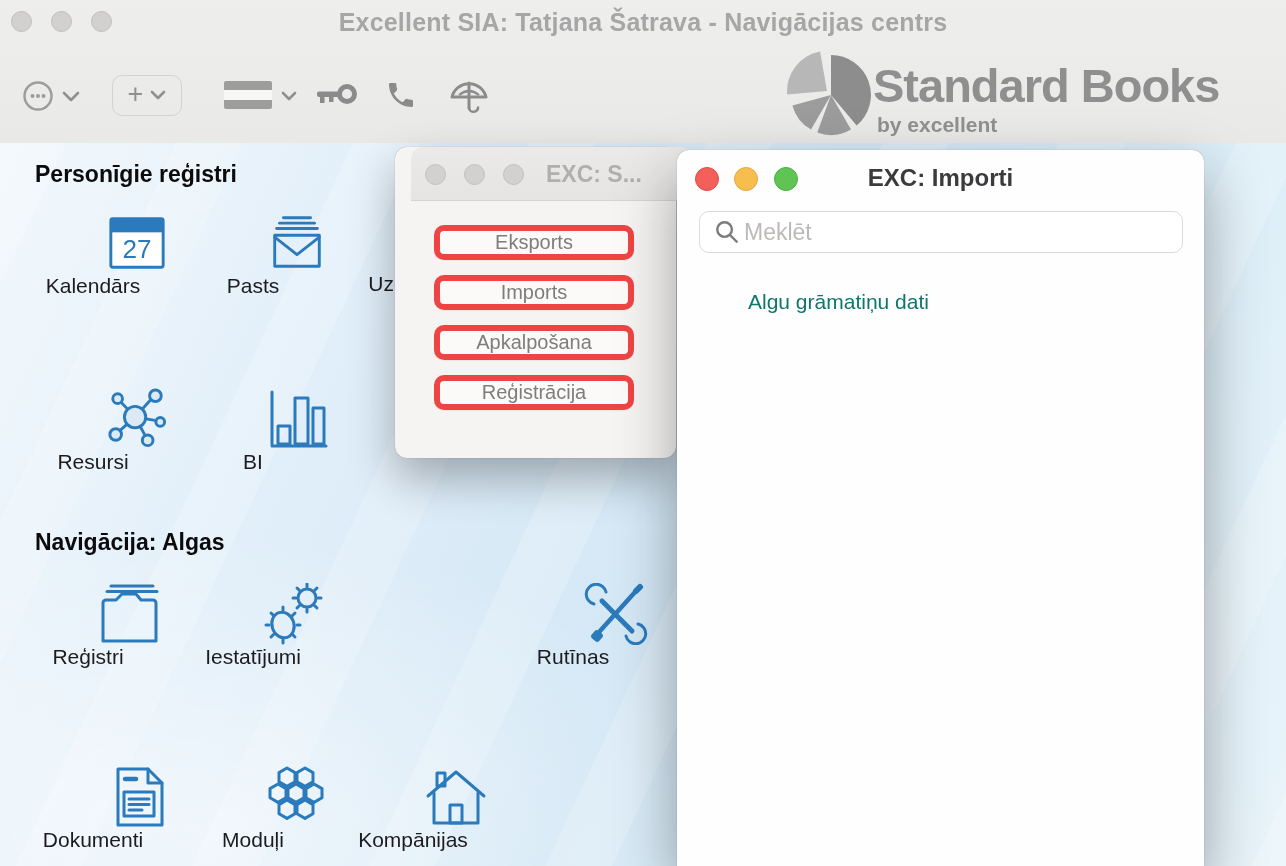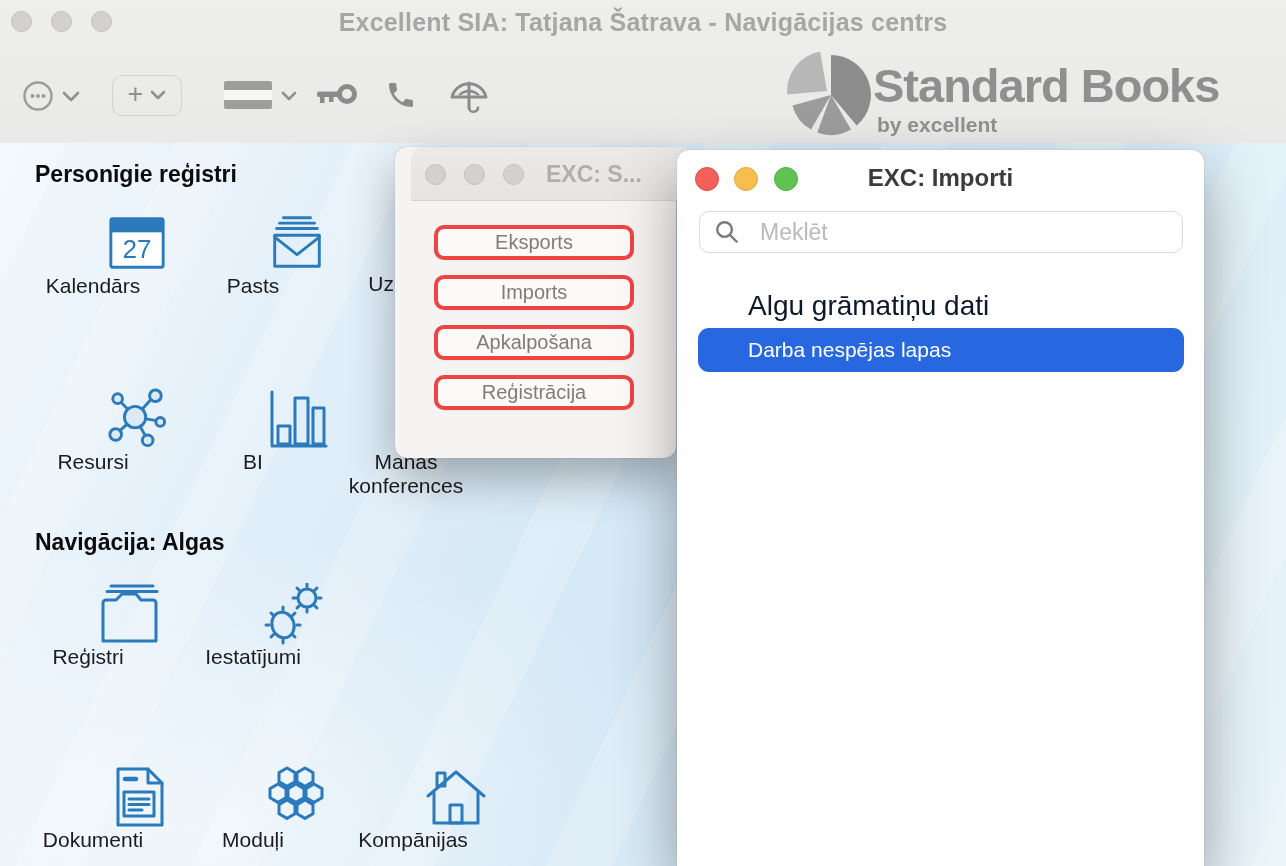--- a/index.html
+++ b/index.html
@@ -36,31 +36,31 @@
   .bfill{fill:#2b7abc;stroke:none;}
 
   
   .swin{left:395px;top:147px;width:281px;height:311px;border-radius:12px;background:#f5f4f2;
     box-shadow:0 20px 45px rgba(0,0,0,.30), 0 0 1px rgba(0,0,0,.35);}
   .swin .titlebar{position:absolute;left:16px;top:0;width:100%;height:54px;border-radius:12px 12px 0 0;
     background:linear-gradient(#ebeae8,#e5e4e2);border-bottom:1px solid #d6d4d2;box-sizing:border-box;}
   .swin .tl-dot{position:absolute;top:17px;}
   .swin-title{position:absolute;left:135px;top:14px;font-size:23px;font-weight:bold;color:#b1afad;}
   .sbtn{position:absolute;left:39px;width:200px;height:35px;border-radius:10px;background:#fbfaf9;
-    border:4px solid #ef4444;box-sizing:border-box;display:flex;align-items:center;justify-content:center;
+    border:6px solid #ef4444;box-sizing:border-box;display:flex;align-items:center;justify-content:center;
     font-size:20px;color:#7f7d7b;box-shadow:0 1px 1px rgba(0,0,0,.04);}
 
   .iwin{left:677px;top:150px;width:527px;height:716px;border-radius:12px 12px 0 0;background:#fefefe;
     box-shadow:0 25px 60px rgba(0,0,0,.35), 0 0 1px rgba(0,0,0,.4);}
   .iwin .tl{position:absolute;top:17px;width:24px;height:24px;border-radius:50%;box-sizing:border-box;}
   .iwin-title{position:absolute;left:0;top:14px;width:100%;text-align:center;font-size:24px;font-weight:bold;color:#3b3b3d;}
   .searchbox{position:absolute;left:22px;top:61px;width:484px;height:42px;border:1.5px solid #dbdbda;
-    border-radius:10px;box-sizing:border-box;background:#fff;display:flex;align-items:center;padding-left:14px;gap:20px;}
+    border-radius:10px;box-sizing:border-box;background:#fff;display:flex;align-items:center;padding-left:14px;gap:4px;}
   .searchbox .ph{font-size:23px;color:#bcbab8;}
-  .ilist-item{position:absolute;left:71px;font-size:28px;color:#0f172a;}
+  .ilist-item{position:absolute;left:71px;font-size:21px;color:#0f766e;}
   .ipill{position:absolute;left:21px;top:178px;width:486px;height:44px;border-radius:11px;background:#2768e0;}
   .ipill .txt{position:absolute;left:50px;top:10px;font-size:21px;font-weight:500;color:#ffffff;}
 
   
   .right-top{left:1203px;top:143px;width:83px;height:45px;background:#e9e8e7;border-top:1px solid #d6d6d5;}
   .right-line{left:1203px;top:153px;width:83px;height:1px;background:#cfcfce;}
   .photo{left:1203px;top:188px;width:83px;height:158px;overflow:hidden;background:#6b6258;}
   .photo .blur{position:absolute;left:-20px;top:-20px;width:140px;height:200px;filter:blur(7px);
     background:
       radial-gradient(60px 40px at 75% 30%, #f2efe9, rgba(242,239,233,0) 70%),
@@ -219,21 +219,20 @@
     <div class="lbl">BI</div>
   </div>
 
   <div class="cell" style="left:331px;top:243px;">
     <div class="icon-box">
       <svg width="64" height="62" viewBox="0 0 64 62">
         <circle cx="32" cy="40" r="16" class="bicon"></circle>
         <rect x="20" y="16" width="24" height="14" rx="3" class="bicon"></rect>
       </svg>
     </div>
-    <div class="lbl">Manas konferences</div>
   </div>
 
   <div class="abs section-title" style="left:35px;top:386px;">Navigācija: Algas</div>
 
   <div class="cell" style="left:13px;top:438px;">
     <div class="icon-box">
       <svg width="72" height="62" viewBox="0 0 72 62">
         <line x1="20" y1="3" x2="62" y2="3" class="bicon"></line>
         <line x1="16" y1="8.5" x2="66" y2="8.5" class="bicon"></line>
         <path d="M12 58 V20 a3 3 0 0 1 3-3 h10 l6-6 h14 l5 6 h12 a3 3 0 0 1 3 3 v38 z" class="bicon"></path>
@@ -264,20 +263,33 @@
             <line x1="28.5" y1="51.5" x2="31" y2="54"></line>
           <line x1="7" y1="54" x2="9.5" y2="51.5"></line>
             <line x1="28.5" y1="32.5" x2="31" y2="30"></line>
         </g>
       </svg>
     </div>
     <div class="lbl">Iestatījumi</div>
   </div>
 
 
+  <div class="cell" style="left:498px;top:438px;">
+    <div class="icon-box">
+      <svg width="64" height="62" viewBox="0 0 64 62">
+        <path d="M22 9 A10 10 0 1 0 10 21" class="bicon" stroke-width="4"></path>
+        <line x1="18" y1="18" x2="48" y2="48" stroke="#2b7abc" stroke-width="5" stroke-linecap="round"></line>
+        <path d="M42 53 A10 10 0 1 0 54 41" class="bicon" stroke-width="4"></path>
+        <line x1="52" y1="8" x2="16" y2="48" stroke="#2b7abc" stroke-width="4.5" stroke-linecap="round"></line>
+        <line x1="56" y1="4" x2="52" y2="8" stroke="#2b7abc" stroke-width="6" stroke-linecap="round"></line>
+        <rect x="8" y="48" width="10" height="10" rx="3" transform="rotate(42 13 53)" class="bfill"></rect>
+      </svg>
+    </div>
+    <div class="lbl">Rutīnas</div>
+  </div>
 
   <div class="cell" style="left:18px;top:621px;">
     <div class="icon-box">
       <svg width="58" height="62" viewBox="0 0 58 62">
         <path d="M8 3 h30 l14 14 v42 H8 z" class="bicon"></path>
         <polyline points="38,3 38,17 52,17" class="bicon"></polyline>
         <line x1="15" y1="13" x2="26" y2="13" stroke="#2b7abc" stroke-width="4.5" stroke-linecap="round"></line>
         <rect x="14" y="26" width="30" height="24" class="bicon" stroke-width="2.6"></rect>
         <line x1="19" y1="33" x2="39" y2="33" class="bicon" stroke-width="2.6"></line>
         <line x1="19" y1="38.5" x2="39" y2="38.5" class="bicon" stroke-width="2.6"></line>
@@ -341,16 +353,13 @@
   <div class="searchbox">
     <svg width="26" height="26" viewBox="0 0 32 32">
       <circle cx="13" cy="13" r="9" fill="none" stroke="#7c7c7c" stroke-width="3"></circle>
       <line x1="20" y1="20" x2="28" y2="28" stroke="#7c7c7c" stroke-width="3" stroke-linecap="round"></line>
     </svg>
     <span class="ph">Meklēt</span>
   </div>
 
   <div class="ilist-item" style="top:140px;">Algu grāmatiņu dati</div>
 
-  <div class="ipill">
-    <div class="txt">Darba nespējas lapas</div>
-  </div>
 </div>
 
 </body></html>

